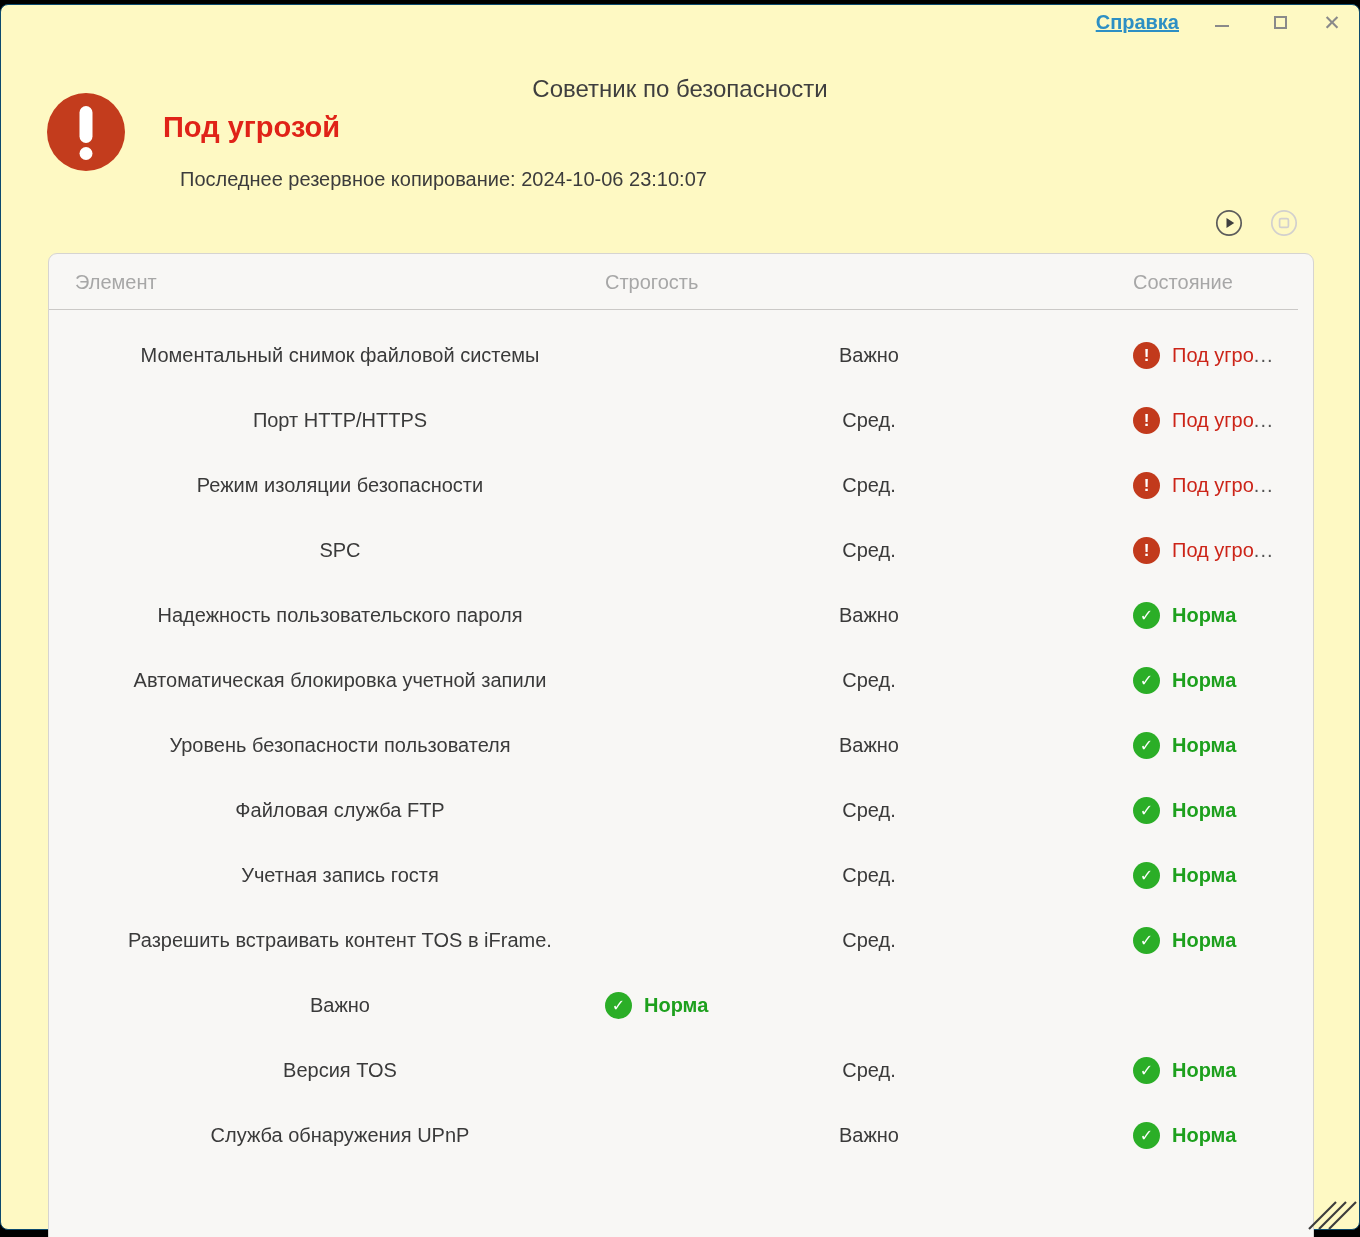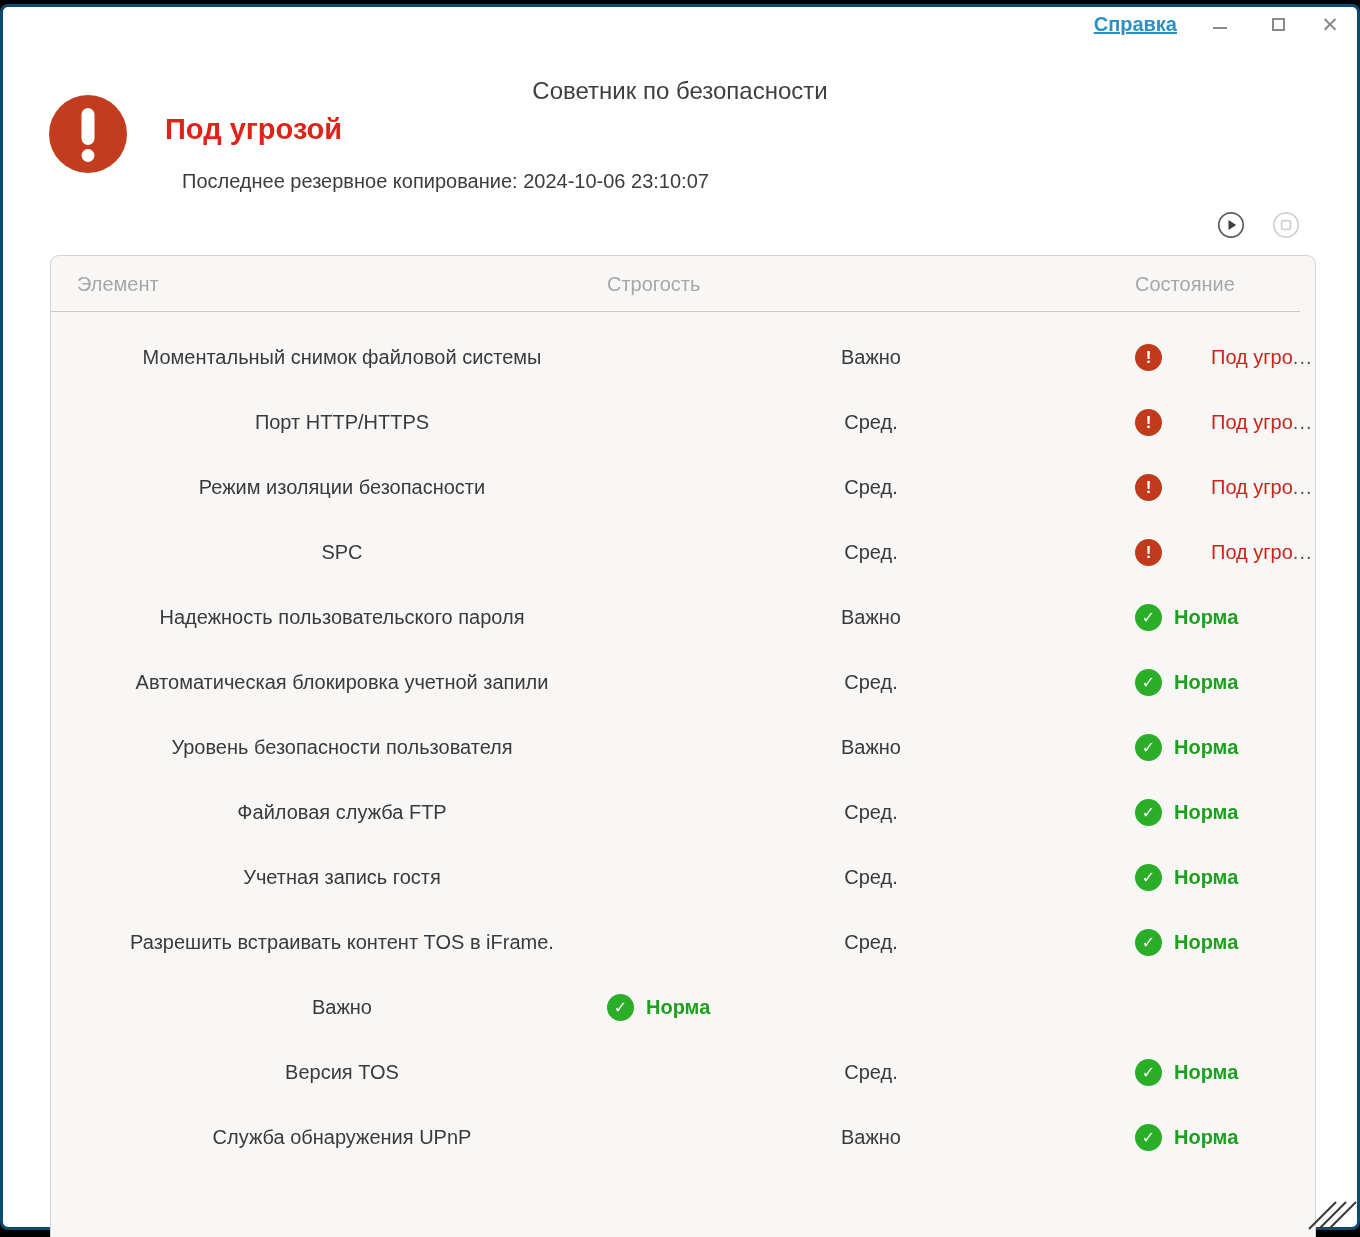--- a/index.html
+++ b/index.html
@@ -5,22 +5,22 @@
   * { margin:0; padding:0; box-sizing:border-box; }
   html,body { width:1360px; height:1237px; }
   body {
     background:#000;
     font-family:"Liberation Sans","DejaVu Sans",sans-serif;
     position:relative;
     overflow:hidden;
   }
   .window {
     position:absolute; left:0; top:4px; right:0; bottom:7px;
-    background:#ffffff;
-    border:3px solid #0c4a6e;
+    background:#fef9c3;
+    border:1px solid #0c4a6e;
     border-radius:8px;
   }
   
   .titlebar { position:absolute; top:0; left:0; right:0; height:38px; }
   .help-link {
     position:absolute; top:6px; right:180px;
     font-size:20px; font-weight:bold; color:#2d8fc4;
     text-decoration:underline; cursor:pointer; background:none; border:none;
     font-family:inherit;
   }
@@ -94,21 +94,21 @@
   }
   .status-cell { display:flex; align-items:center; }
   .status-dot {
     width:27px; height:27px; border-radius:50%; flex:0 0 27px;
     display:flex; align-items:center; justify-content:center;
     color:#fff; font-weight:bold; margin-right:12px;
   }
   .status-dot.risk { background:#c23a1c; font-size:17px; }
   .status-dot.ok   { background:#2bae27; font-size:16px; }
   .status-label { white-space:nowrap; }
-  .status-label.risk { color:#cc2418;margin-left:37px; }
+  .status-label.risk { color:#cc2418; }
   .status-label.ok   { color:#1da01d;font-weight:bold; }
   .status-ellipsis { color:#555; letter-spacing:1px; }
   
   .resize-grip {
     position:absolute; right:3px; bottom:7px; width:52px; height:30px;
     cursor:nwse-resize;
   }
 </style>
 </head>
 <body>

